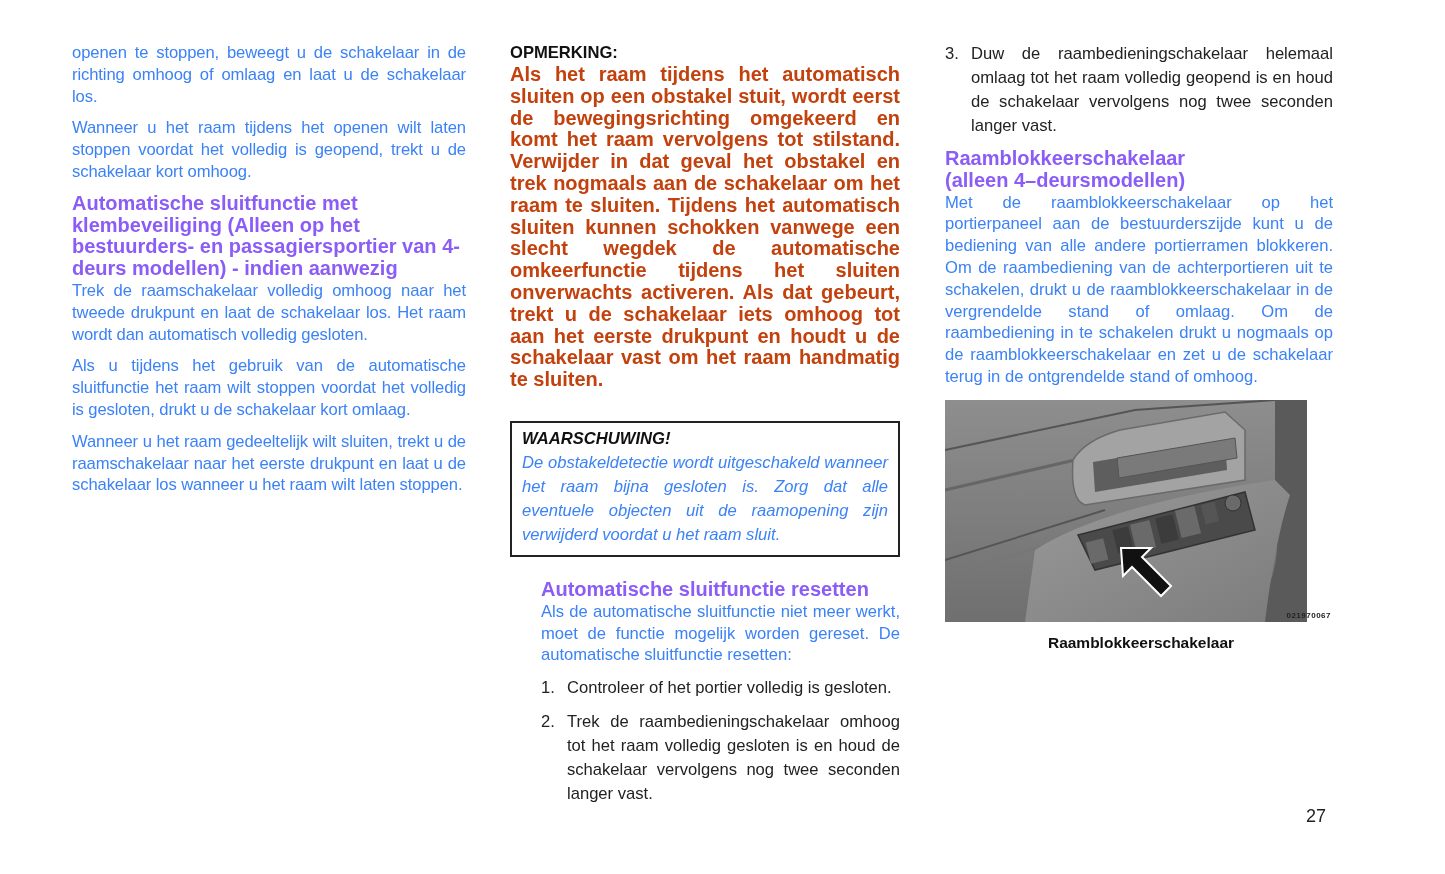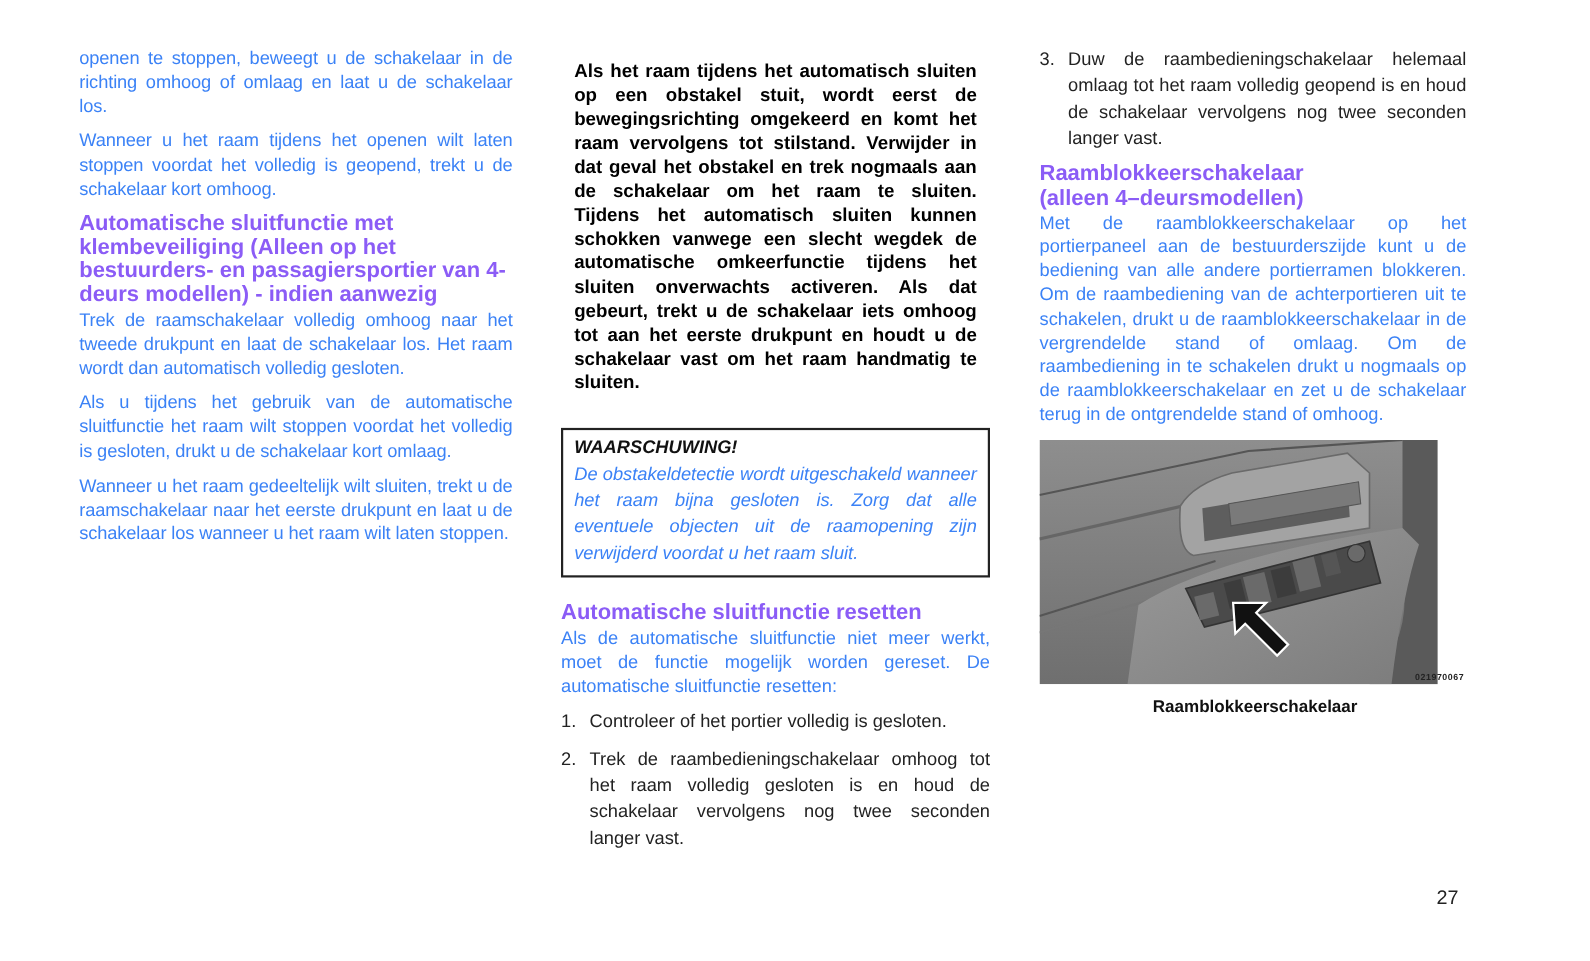--- a/index.html
+++ b/index.html
@@ -7,25 +7,25 @@
       font-family: "Liberation Sans", sans-serif; color: #1a1a1a; }
     .col { position: absolute; top: 42px; }
     .col1 { left: 72px; width: 394px; }
     .col2 { left: 510px; width: 390px; }
     .col3 { left: 945px; width: 388px; }
     p { margin: 0 0 10px 0; font-size: 16.6px; line-height: 21.8px; text-align: justify; color: #3b82f6; }
     .col1 p { letter-spacing: -0.1px; }
     h3 { margin: 0; font-size: 20px; line-height: 21.8px; font-weight: bold; color: #8b5cf6; }
     h3 + p { margin-top: 0; }
     .note-title { font-size: 16.6px; line-height: 22px; font-weight: normal; font-weight: bold; color:#111; margin:0; }
-    .note-body { font-weight: bold; font-size: 17px; line-height: 21.8px; text-align: justify; color: #000000; margin: 12px; }
+    .note-body { font-weight: bold; font-size: 20px; line-height: 21.8px; text-align: justify; color: #c2410c; margin: 0; }
     .warn-box { border: 2px solid #222; margin-top: 30px; padding: 4px 10px 8px 10px; }
     .warn-title { font-weight: bold; font-size: 16.6px; line-height: 22px; margin: 0 0 4px 0; color:#111; }
     .warn-box p { margin: 0; line-height: 24px; font-style: italic; }
-    .section { margin-top: 22px; }
+    .section { margin-top: 22px; margin-left: 31px; }
     ol { list-style: none; margin: 0; padding: 0; }
     ol li { position: relative; padding-left: 26px; font-size: 16.6px; line-height: 24px; text-align: justify; margin-bottom: 10px; color:#222; }
     ol li .num { position: absolute; left: 0; top: 0; }
     .figure { position: relative; margin-top: 12px; width: 392px; height: 224px; }
     .figure svg { display: block; }
     .fig-code { position: absolute; right: 6px; bottom: 4px; font-size: 8px; font-weight: bold; letter-spacing: 0.5px; color: #222; }
     .fig-caption { text-align: center; font-weight: bold; font-size: 15.5px; margin-top: 10px; color: #111; width: 392px; }
     .page-number { position: absolute; left: 1306px; top: 806px; font-size: 18px; color: #222; }
   </style>
 </head>
@@ -35,20 +35,21 @@
   <p>openen te stoppen, beweegt u de schakelaar in de richting omhoog of omlaag en laat u de schakelaar los.</p>
   <p>Wanneer u het raam tijdens het openen wilt laten stoppen voordat het volledig is geopend, trekt u de schakelaar kort omhoog.</p>
   <h3 style="text-align:left;">Automatische sluitfunctie met klembeveiliging (Alleen op het bestuurders- en passagiersportier van 4-deurs modellen) - indien aanwezig</h3>
   <p>Trek de raamschakelaar volledig omhoog naar het tweede drukpunt en laat de schakelaar los. Het raam wordt dan automatisch volledig gesloten.</p>
   <p>Als u tijdens het gebruik van de automatische sluitfunctie het raam wilt stoppen voordat het volledig is gesloten, drukt u de schakelaar kort omlaag.</p>
   <p>Wanneer u het raam gedeeltelijk wilt sluiten, trekt u de raamschakelaar naar het eerste drukpunt en laat u de schakelaar los wanneer u het raam wilt laten stoppen.</p>
 </div>
 
 <div class="col col2">
   <div>
+    <p class="note-title">OPMERKING:</p>
     <p class="note-body">Als het raam tijdens het automatisch sluiten op een obstakel stuit, wordt eerst de bewegingsrichting omgekeerd en komt het raam vervolgens tot stilstand. Verwijder in dat geval het obstakel en trek nogmaals aan de schakelaar om het raam te sluiten. Tijdens het automatisch sluiten kunnen schokken vanwege een slecht wegdek de automatische omkeerfunctie tijdens het sluiten onverwachts activeren. Als dat gebeurt, trekt u de schakelaar iets omhoog tot aan het eerste drukpunt en houdt u de schakelaar vast om het raam handmatig te sluiten.</p>
   </div>
   <div class="warn-box">
     <p class="warn-title">WAARSCHUWING!</p>
     <p>De obstakeldetectie wordt uitgeschakeld wanneer het raam bijna gesloten is. Zorg dat alle eventuele objecten uit de raamopening zijn verwijderd voordat u het raam sluit.</p>
   </div>
   <div class="section">
     <h3>Automatische sluitfunctie resetten</h3>
     <p>Als de automatische sluitfunctie niet meer werkt, moet de functie mogelijk worden gereset. De automatische sluitfunctie resetten:</p>
     <ol>

